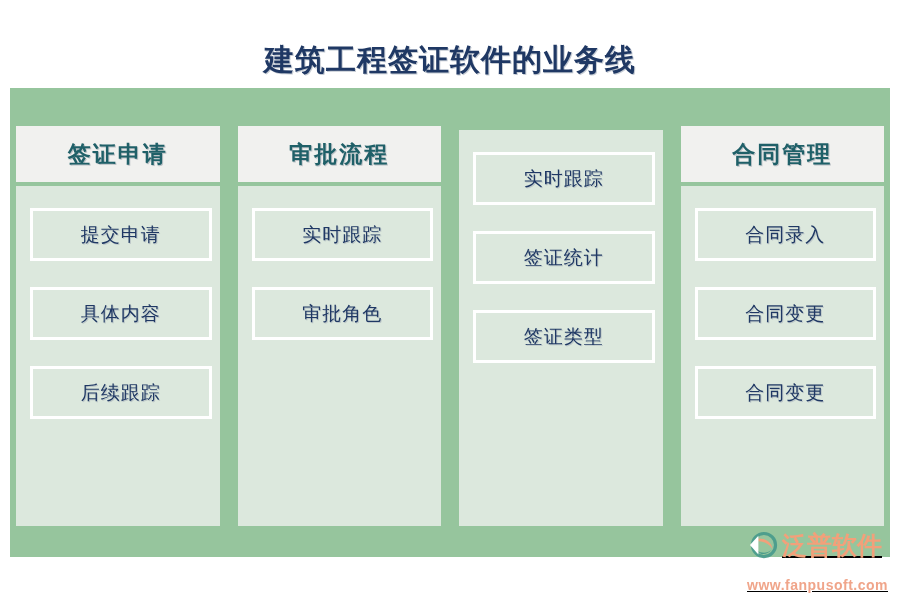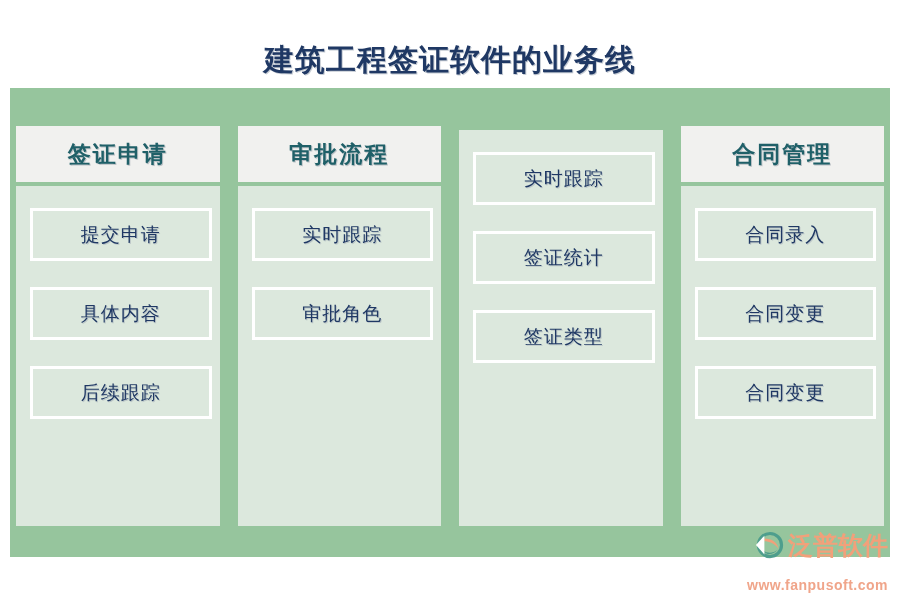--- a/index.html
+++ b/index.html
@@ -100,22 +100,23 @@
     flex: 1 1 auto;
   }
 
   
   .brand {
     position: absolute;
     right: 12px;
     bottom: 8px;
     display: flex;
     flex-direction: column;
-    align-items: flex-end;
+    align-items: center;
     line-height: 1;
+    text-decoration: underline;
   }
   .brand-row {
     display: flex;
     flex-direction: row;
     align-items: center;
     gap: 3px;
   }
   .brand-mark {
     width: 30px;
     height: 30px;

